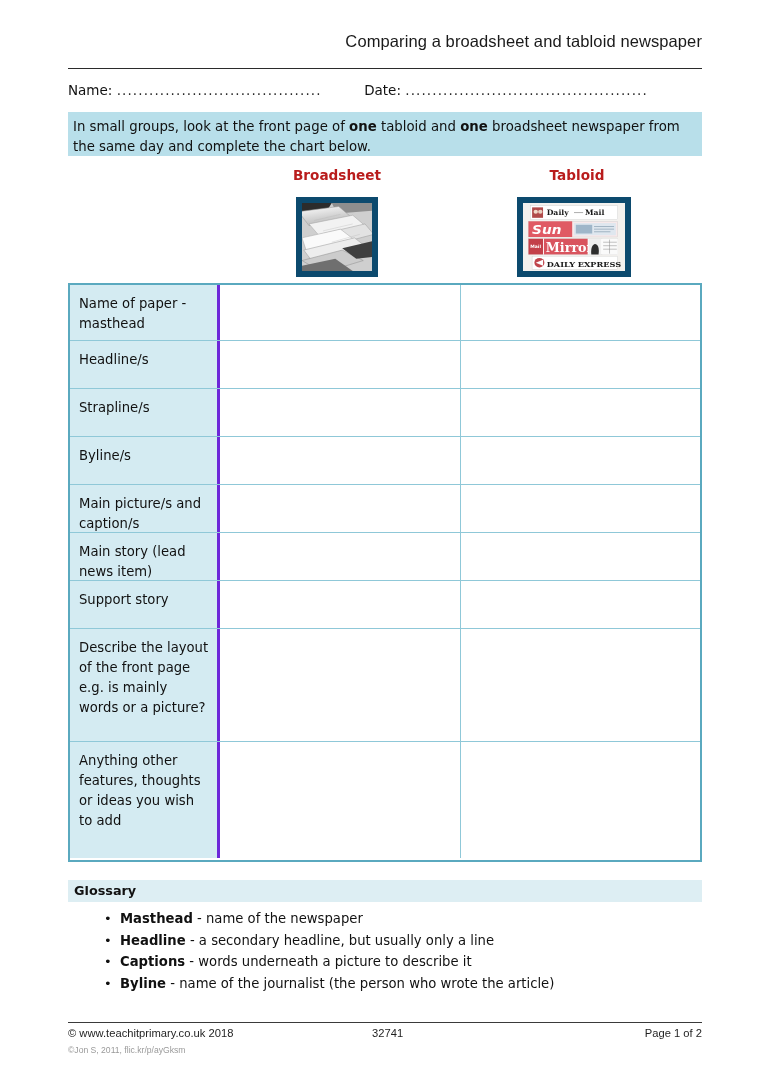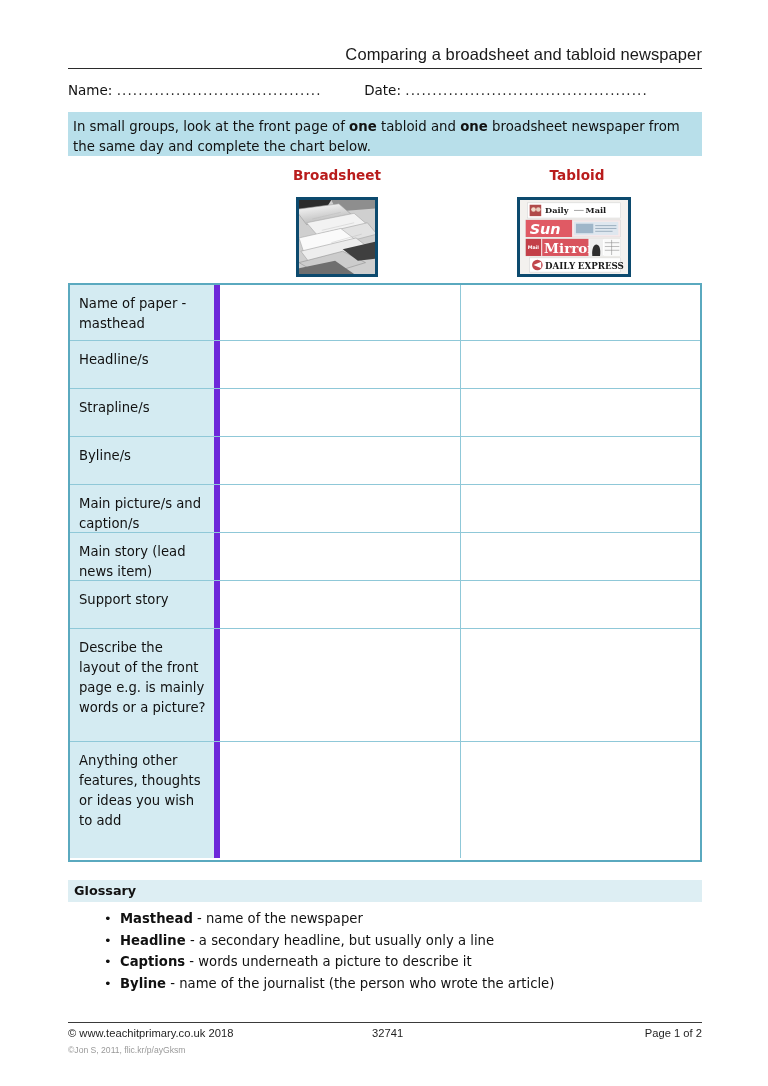--- a/index.html
+++ b/index.html
@@ -21,21 +21,21 @@
     left: 0; top: 0;
     width: 768px;
     height: 1086px;
     background: #fff;
   }
 
   
   .header-title-row {
     position: absolute;
     left: 68px;
-    top: 45px;
+    top: 32px;
     width: 634px;
     text-align: right;
     font-family: "Liberation Sans", sans-serif;
     font-size: 16.5px;
     color: #1a1a1a;
     letter-spacing: 0.1px;
   }
   .header-rule {
     position: absolute;
     left: 68px;
@@ -85,21 +85,21 @@
     font-size: 13.6px;
     font-weight: bold;
     color: #b91c1c;
     text-align: center;
   }
   #cap-broadsheet { left: 252px; top: 167px; width: 170px; }
   #cap-tabloid    { left: 492px; top: 167px; width: 170px; }
 
   .thumb {
     position: absolute;
-    border: 3px solid #0c4a6e;
+    border: 6px solid #0c4a6e;
     box-sizing: border-box;
     overflow: hidden;
     background: #f0abfc;
   }
   #thumb-broadsheet {
     left: 296px; top: 197px; width: 82px; height: 80px;
   }
   #thumb-tabloid {
     left: 517px; top: 197px; width: 114px; height: 80px;
   }
@@ -120,21 +120,21 @@
     display: flex;
     box-sizing: border-box;
     border-bottom: 1px solid #8fc8d8;
   }
   .grid-row.last { border-bottom: none; }
   .cell-label {
     width: 150px;
     flex: none;
     box-sizing: border-box;
     background: #d4ebf2;
-    border-right: 6px solid #6d28d9;
+    border-right: 3px solid #6d28d9;
     padding: 9px 8px 4px 9px;
     font-size: 13.2px;
     line-height: 20px;
     color: #111;
   }
   .cell-answer {
     flex: 1 1 0;
     box-sizing: border-box;
     background: #ffffff;
   }

